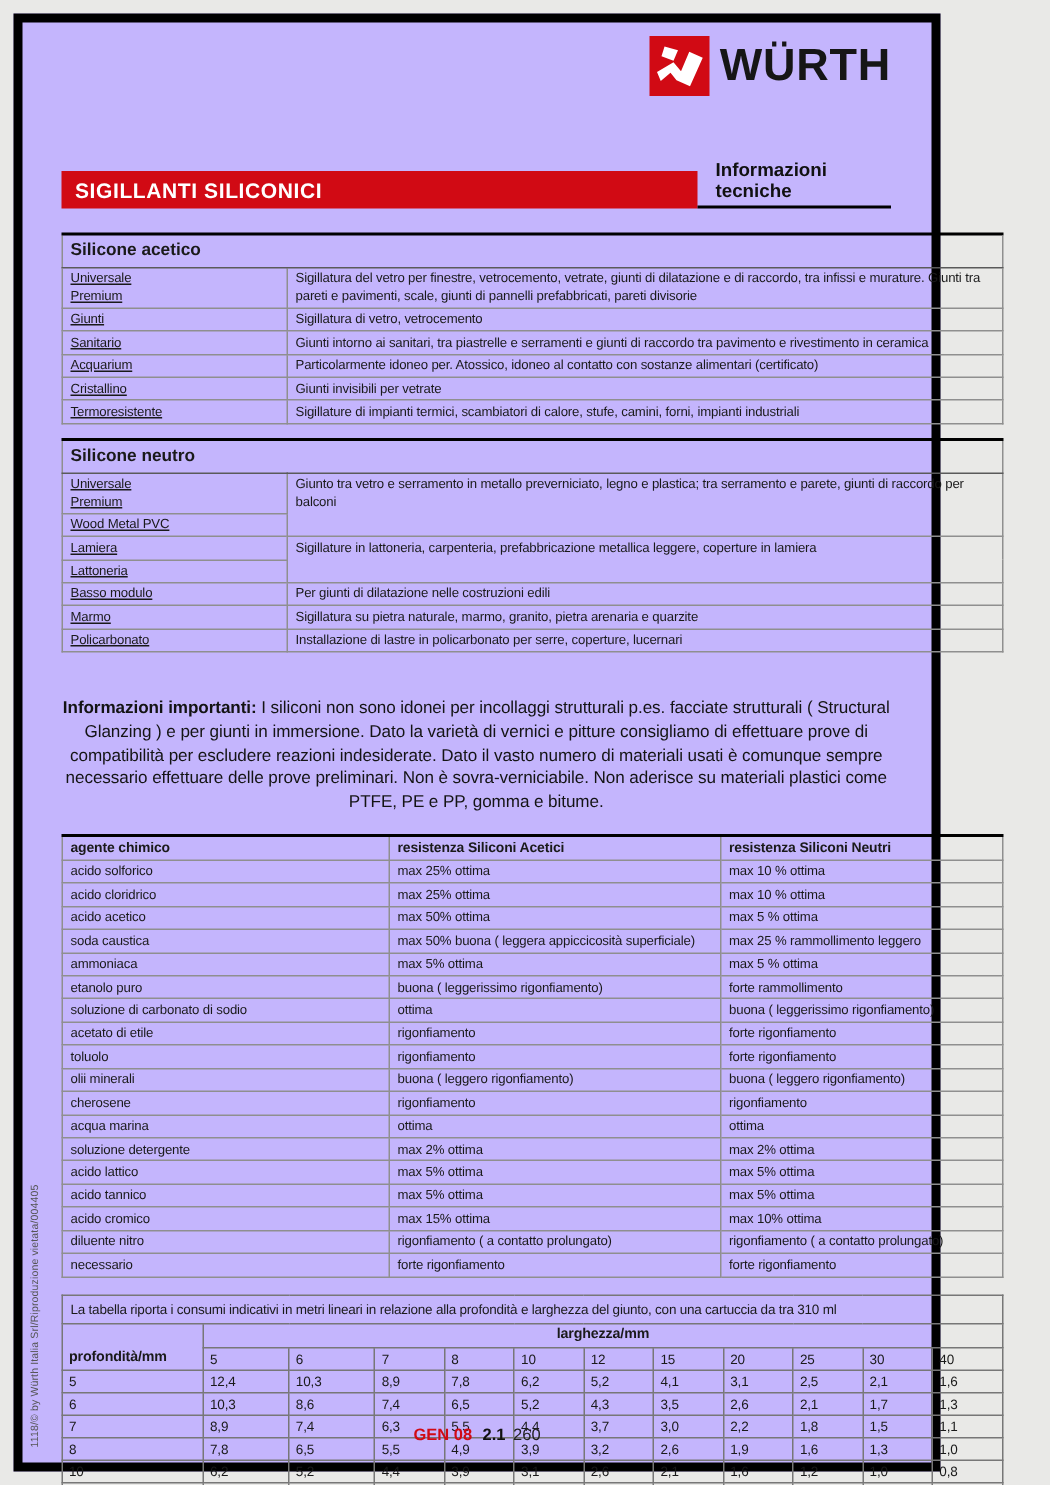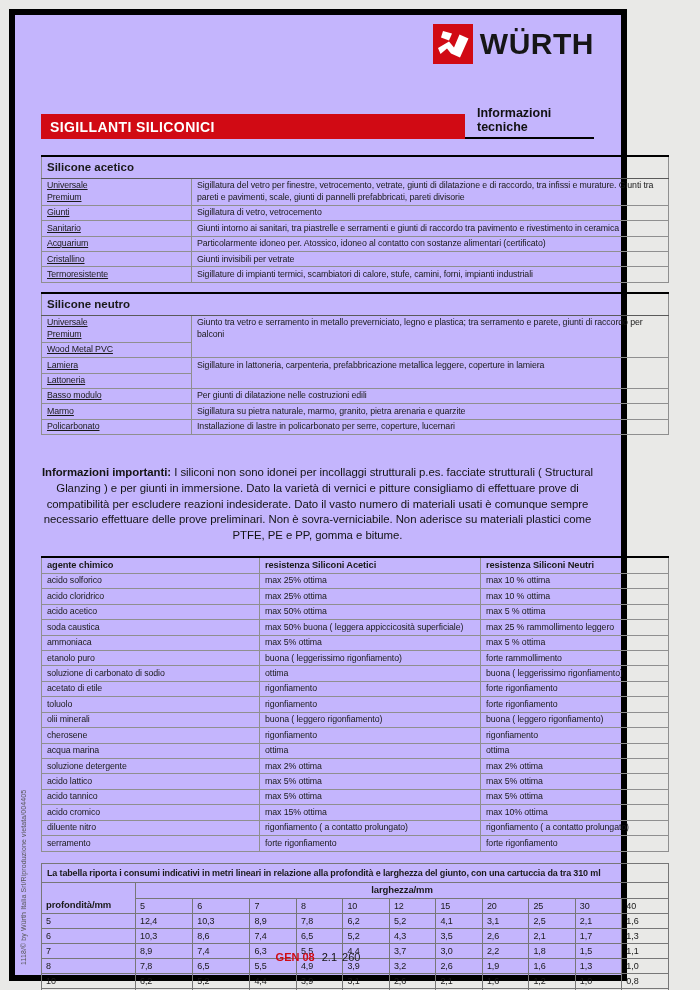--- a/index.html
+++ b/index.html
@@ -38,28 +38,28 @@
   .neutro { margin-top:9px; }
   
   .important { margin:30px 27px 0 26px; font-size:11.4px; line-height:1.38; color:#141414; letter-spacing:-0.05px;text-align:center; }
   .important b { font-weight:bold; }
   
   .chem { margin-top:12px; border-top:2px solid #000; }
   .chem thead th { font-weight:bold; font-size:9.3px; }
   
   .cons { margin-top:11px; font-size:9px; border:1px solid #4a4a4a; }
   .cons th, .cons td { border:1px solid #777; padding:1px 4px; line-height:1.35; }
-  .cons .caption { font-weight:bold; font-size:9px; letter-spacing:-0.15px; white-space:nowrap; overflow:hidden; padding:3px 5px; }
+  .cons .caption { font-weight:normal; font-size:9px; letter-spacing:-0.15px; white-space:nowrap; overflow:hidden; padding:3px 5px; }
   .cons .rowlab { font-weight:bold; width:94px; vertical-align:bottom; font-size:9.5px; }
   .cons .grp { font-weight:bold; text-align:center; font-size:9.5px;margin-left:24px; }
   .cons td.depth { font-weight:normal; }
   
   .footer { position:absolute; left:0; right:0; bottom:12px; text-align:center; font-size:11px; }
   .f-code { color:var(--red); font-weight:bold; }
-  .f-sec { font-weight:normal; margin:0 5px 0 7px; }
+  .f-sec { font-weight:bold; margin:0 5px 0 7px; }
   .f-page { font-weight:normal; color:#222; }
   
   .side {
     position:absolute; left:5px; top:950px; transform:rotate(-90deg);
     transform-origin:0 0; font-size:7px; color:#555; white-space:nowrap; letter-spacing:0.1px;
   }
 </style>
 </head>
 <body>
 
@@ -255,21 +255,21 @@
           <td>acido cromico</td>
           <td>max 15% ottima</td>
           <td>max 10% ottima</td>
         </tr>
         <tr>
           <td>diluente nitro</td>
           <td>rigonfiamento ( a contatto prolungato)</td>
           <td>rigonfiamento ( a contatto prolungato)</td>
         </tr>
         <tr>
-          <td>serramento</td>
+          <td>necessario</td>
           <td>forte rigonfiamento</td>
           <td>forte rigonfiamento</td>
         </tr>
       </tbody>
   </table>
 
   <table class="tbl cons">
     <thead>
       <tr>
         <th colspan="12" class="caption">La tabella riporta i consumi indicativi in metri lineari in relazione alla profondità e larghezza del giunto,  con una cartuccia da tra 310 ml</th>

